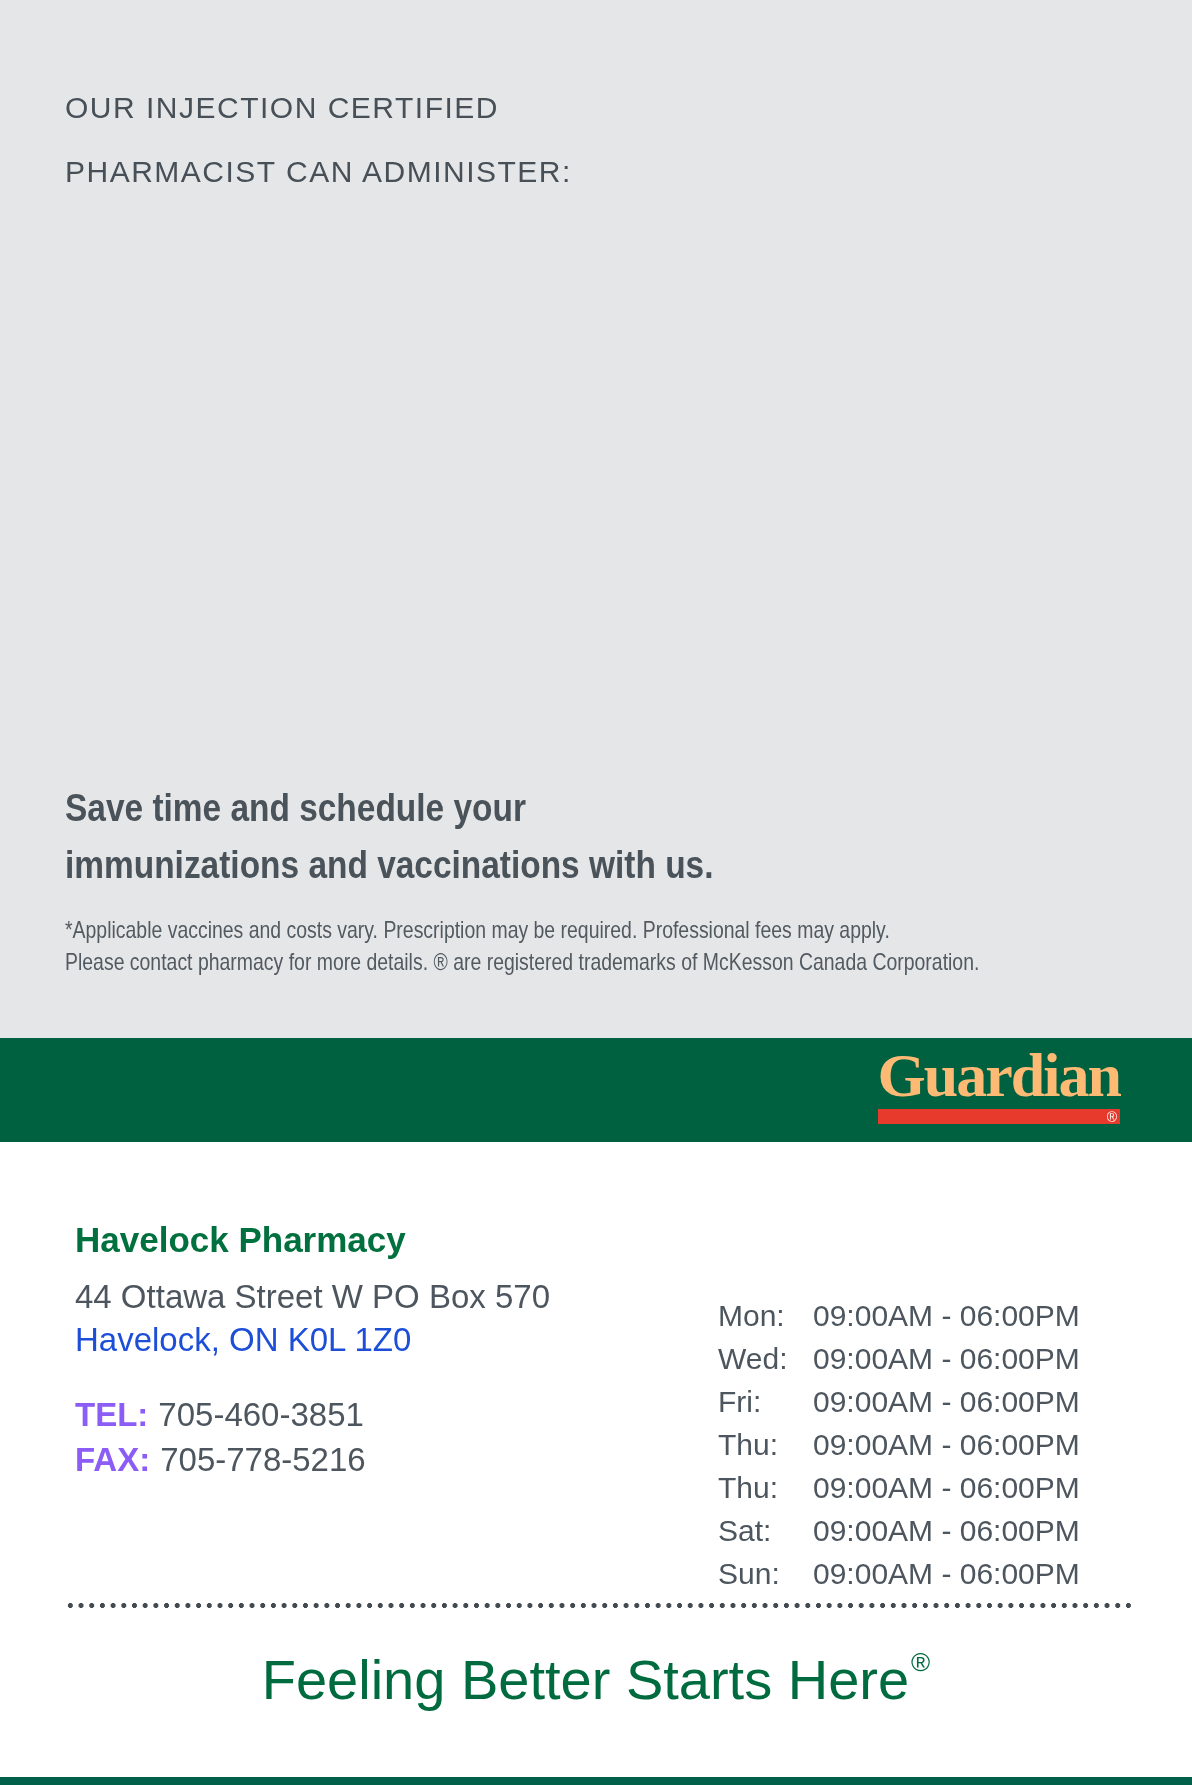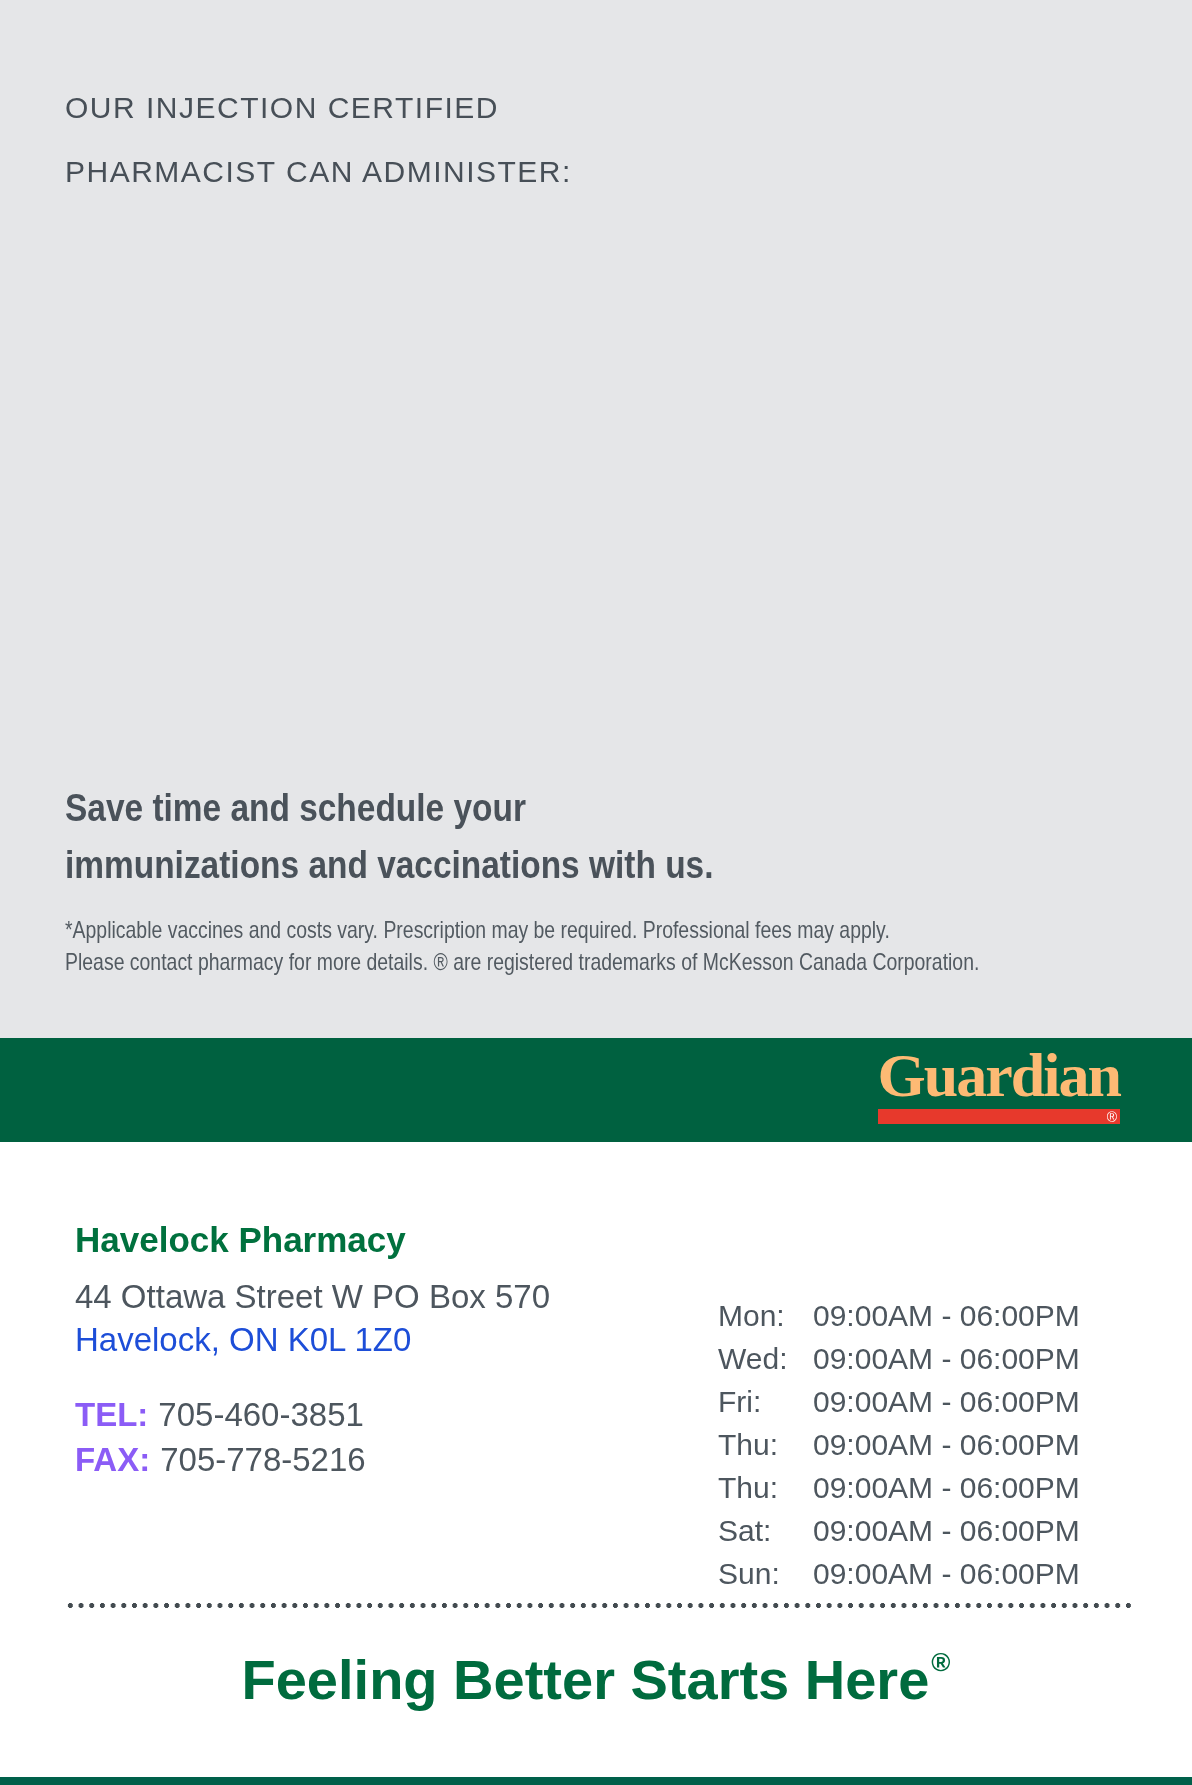--- a/index.html
+++ b/index.html
@@ -38,21 +38,21 @@
   .fax-row{position:absolute;left:75px;top:299px;font-size:33px;color:#4d565e;}
   .contact-label{font-weight:bold;color:#8b5cf6;margin-right:10px;}
   .hours{position:absolute;left:718px;top:152px;}
   .hours-row{display:flex;height:43px;align-items:center;font-size:30px;color:#4d565e;}
   .hours-day{width:95px;}
   .hours-time{white-space:nowrap;}
   .dotted-line{position:absolute;left:65px;top:460px;width:1066px;height:7px;
     background-image:radial-gradient(circle,#434b50 2.3px,transparent 2.8px);
     background-size:10.7px 7px;background-repeat:repeat-x;background-position:left center;}
   .tagline{position:absolute;left:0;top:505px;width:1192px;margin:0;text-align:center;
-    font-size:56px;font-weight:bold;color:#006b3e;}
+    font-size:56px;font-weight:normal;color:#006b3e;}
   .tagline .reg{font-size:26px;vertical-align:28px;margin-left:2px;}
   
   .footer-bar{position:absolute;left:0;top:1777px;width:1192px;height:8px;background:#00604a;}
 </style>
 </head>
 <body>
 
 <div class="page">
 
   <section class="hero">

